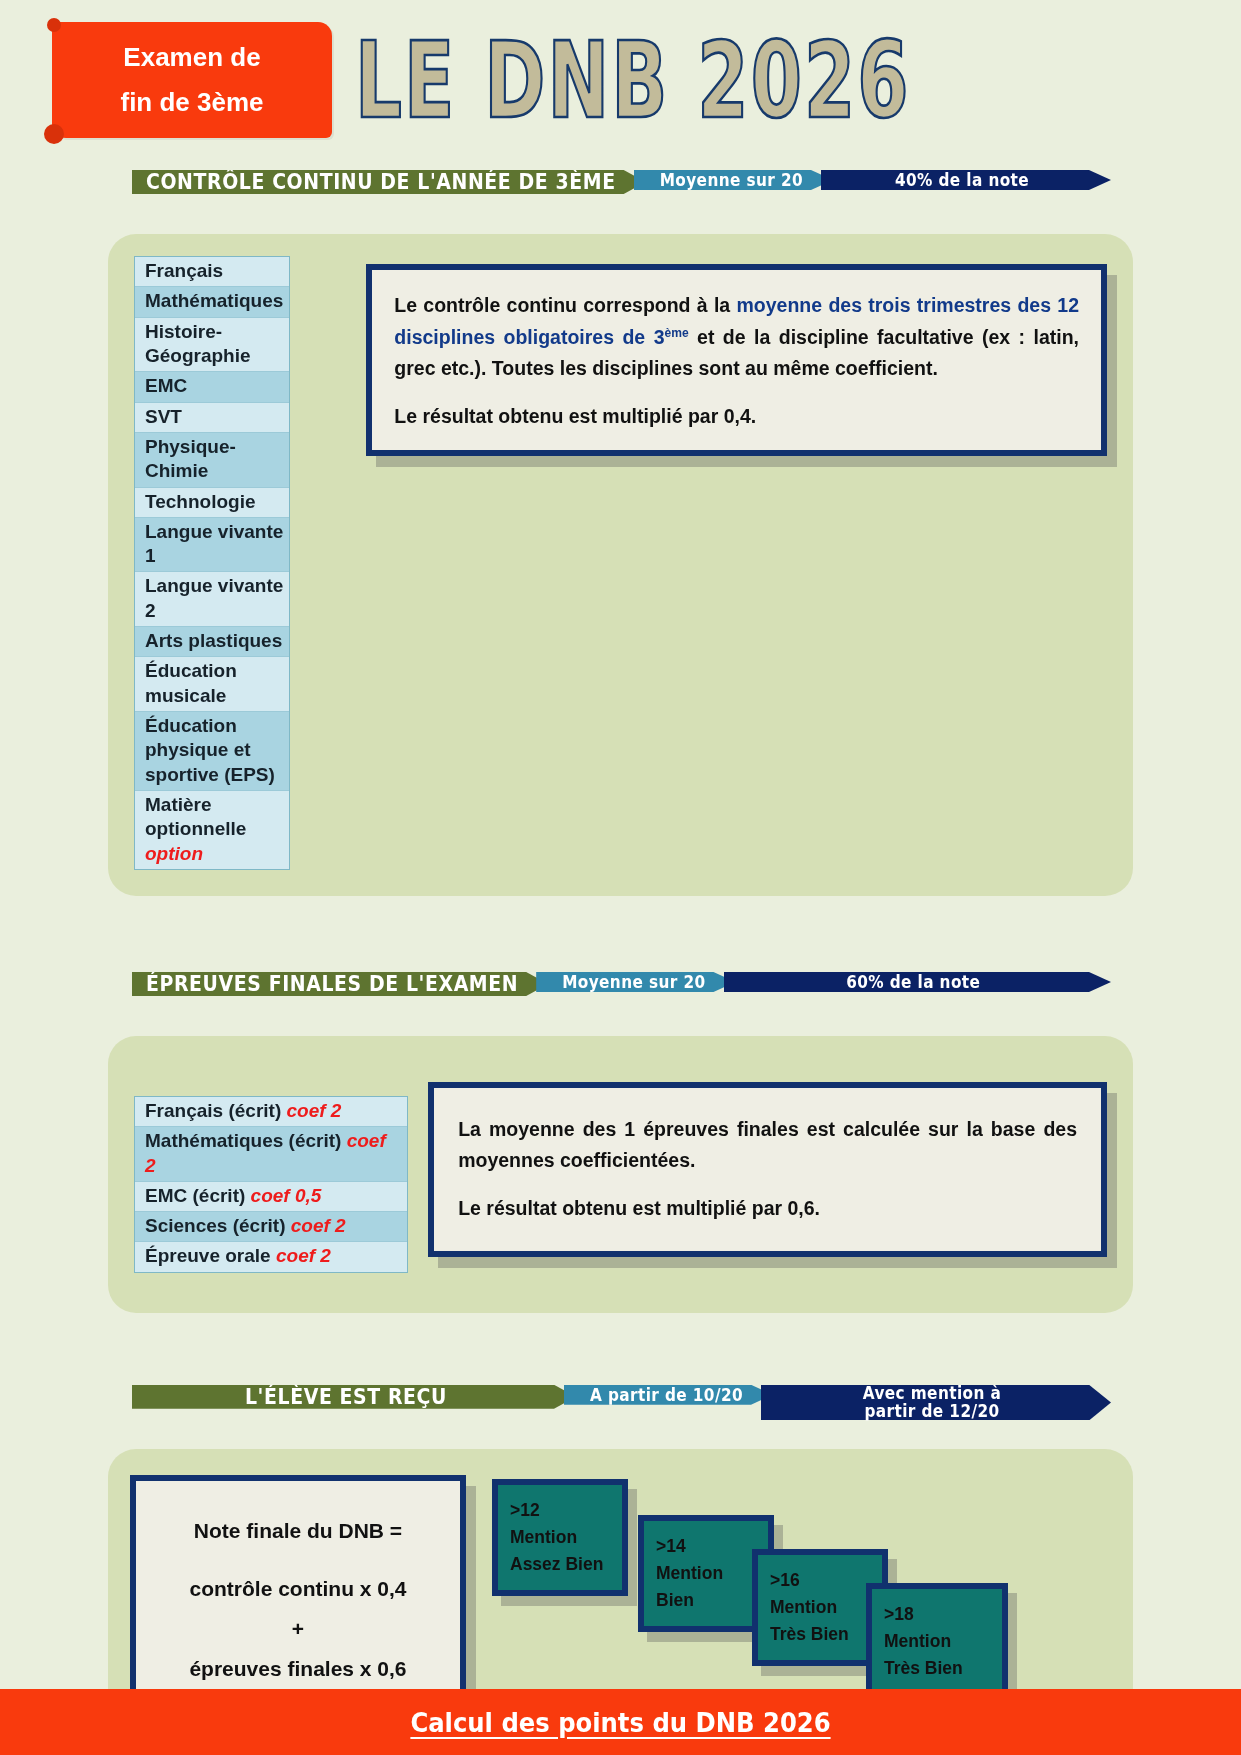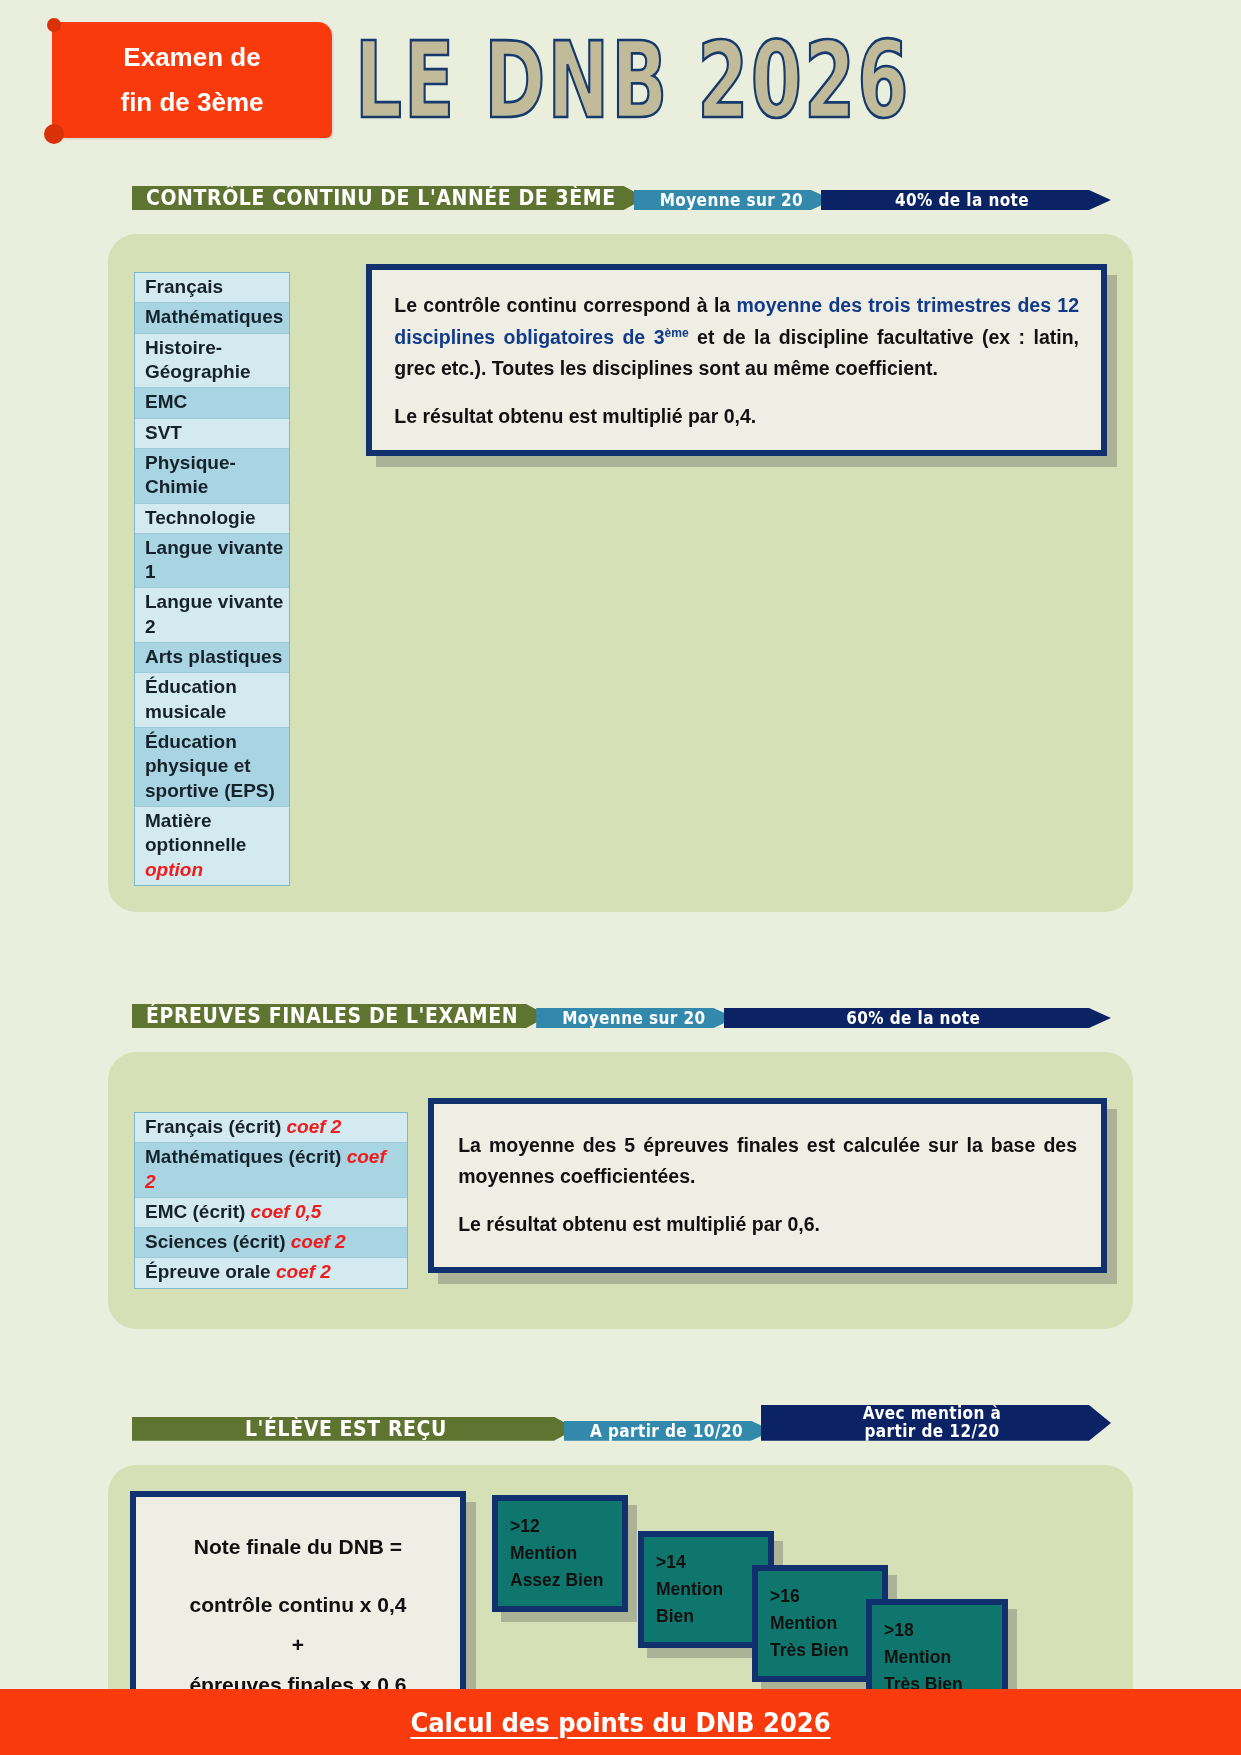--- a/index.html
+++ b/index.html
@@ -67,21 +67,21 @@
     color: #c2bb9a;
     -webkit-text-stroke: 2px #173a6b;
     transform: scaleY(1.35) scaleX(1.05);
     transform-origin: left top;
     white-space: nowrap;
   }
 
   
   .banner {
     display: flex;
-    align-items: flex-end;
+    align-items: flex-start;
     height: 40px;
     margin-left: 132px;
     margin-right: 130px;
   }
   .banner-seg {
     display: flex;
     align-items: center;
     color: #ffffff;
     font-weight: bold;
     font-family: "DejaVu Sans", sans-serif;
@@ -266,21 +266,21 @@
 </div>
 
 <div class="banner">
   <div class="banner-seg seg-main">CONTRÔLE CONTINU DE L'ANNÉE DE 3ÈME</div>
   <div class="banner-seg seg-mid">Moyenne sur 20</div>
   <div class="banner-seg seg-end">40% de la note</div>
 </div>
 
 <div class="panel" style="padding:22px 26px 26px 26px;">
   <div class="panel-row">
-    <div class="subject-list" style="width:292px;margin-top:16px;">
+    <div class="subject-list" style="width:292px;">
       <div class="subject-row">Français</div>
       <div class="subject-row">Mathématiques</div>
       <div class="subject-row">Histoire-Géographie</div>
       <div class="subject-row">EMC</div>
       <div class="subject-row">SVT</div>
       <div class="subject-row">Physique-Chimie</div>
       <div class="subject-row">Technologie</div>
       <div class="subject-row">Langue vivante 1</div>
       <div class="subject-row">Langue vivante 2</div>
       <div class="subject-row">Arts plastiques</div>
@@ -306,21 +306,21 @@
   <div class="panel-row">
     <div class="subject-list" style="width:368px;">
       <div class="subject-row"><span>Français (écrit)</span> <span class="coef">coef 2</span></div>
       <div class="subject-row"><span>Mathématiques (écrit)</span> <span class="coef">coef 2</span></div>
       <div class="subject-row"><span>EMC (écrit)</span> <span class="coef">coef 0,5</span></div>
       <div class="subject-row"><span>Sciences (écrit)</span> <span class="coef">coef 2</span></div>
       <div class="subject-row"><span>Épreuve orale</span> <span class="coef">coef 2</span></div>
     </div>
 
     <div class="info-box" style="margin-left:20px; flex:1 1 auto; margin-top:-14px; padding:26px 24px;">
-      <p>La moyenne des 5 épreuves finales est calculée sur la base des moyennes coefficientées.</p>
+      <p>La moyenne des 1 épreuves finales est calculée sur la base des moyennes coefficientées.</p>
       <p>Le résultat obtenu est multiplié par 0,6.</p>
     </div>
   </div>
 </div>
 
 <div class="banner" style="margin-top:72px;">
   <div class="banner-seg seg-main" style="min-width:400px;">L'ÉLÈVE EST REÇU</div>
   <div class="banner-seg seg-mid">A partir de 10/20</div>
   <div class="banner-seg seg-end two-line">
     <div>

